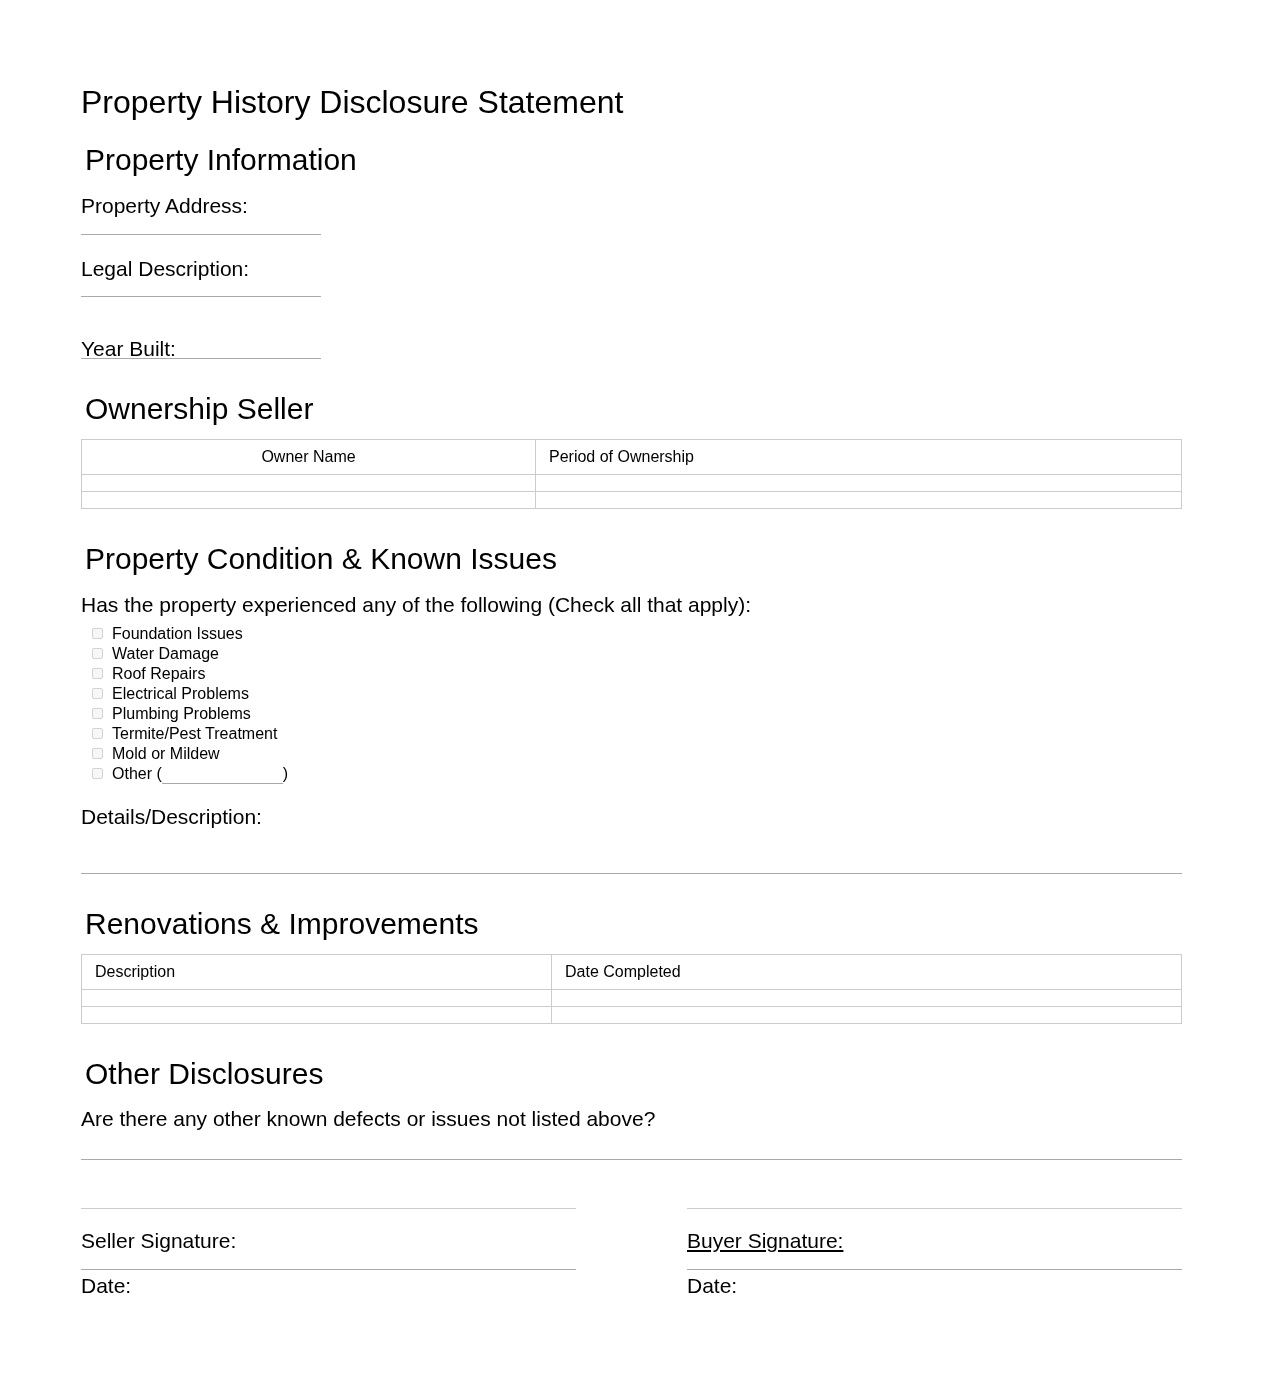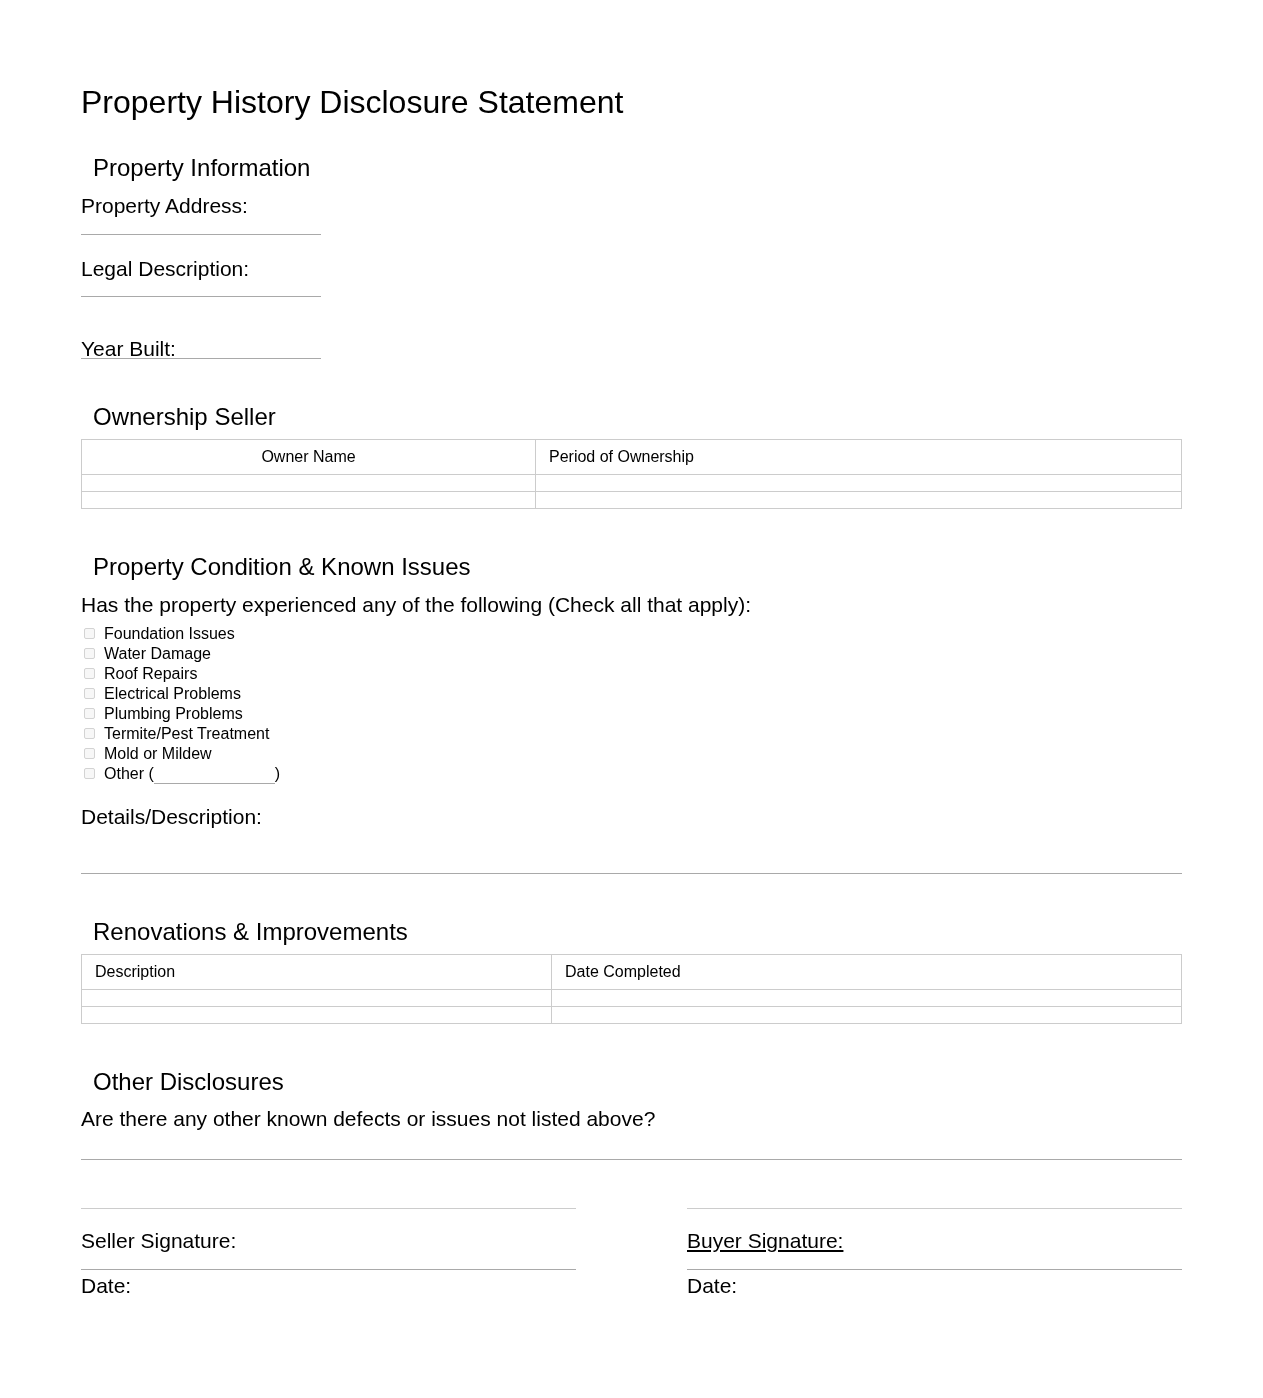--- a/index.html
+++ b/index.html
@@ -8,39 +8,39 @@
     font-family: "Liberation Sans", sans-serif;
     color: #000;
     position: relative;
   }
   .page { position: absolute; left: 81px; top: 0; width: 1101px; }
   h1 {
     position: absolute; top: 84px; left: 0; margin: 0;
     font-size: 32px; font-weight: normal; line-height: 36px; white-space: nowrap;
   }
   h2 {
-    position: absolute; left: 0; margin: 12px;
-    font-size: 24px; font-weight: normal; line-height: 28px; white-space: nowrap;
+    position: absolute; left: 0; margin: 4px;
+    font-size: 30px; font-weight: normal; line-height: 28px; white-space: nowrap;
   }
   .label {
     position: absolute; left: 0; font-size: 21px; line-height: 18px; white-space: nowrap; margin-top: 7px;
   }
   .line { position: absolute; left: 0; height: 0; border-top: 1px solid #a9a9a9; }
   .line.light { border-top-color: #cccccc; }
   table.grid {
     position: absolute; left: 0; width: 1101px;
     border-collapse: collapse; font-size: 16px;
   }
   table.grid th, table.grid td {
     border: 1px solid #cccccc; text-align: left; font-weight: normal;
     padding: 0 13px;
   }
   table.grid th { height: 34px; }
   table.grid td { height: 16px; padding: 0; }
-  .checklist { position: absolute; left: 3px; top: 624px; }
+  .checklist { position: absolute; left: 11px; top: 624px; }
   .check-item { display: flex; align-items: center; height: 20px; font-size: 16px; white-space: nowrap; }
   .cb {
     width: 11px; height: 11px; border: 1px solid #d3d3d3; border-radius: 2px;
     background: #f7f7f7; margin-right: 9px; margin-top: -2px; box-sizing: border-box;
   }
   .other-blank {
     display: inline-block; width: 121px; border-bottom: 1px solid #a9a9a9;
     height: 18px; vertical-align: bottom;
   }
 </style>

